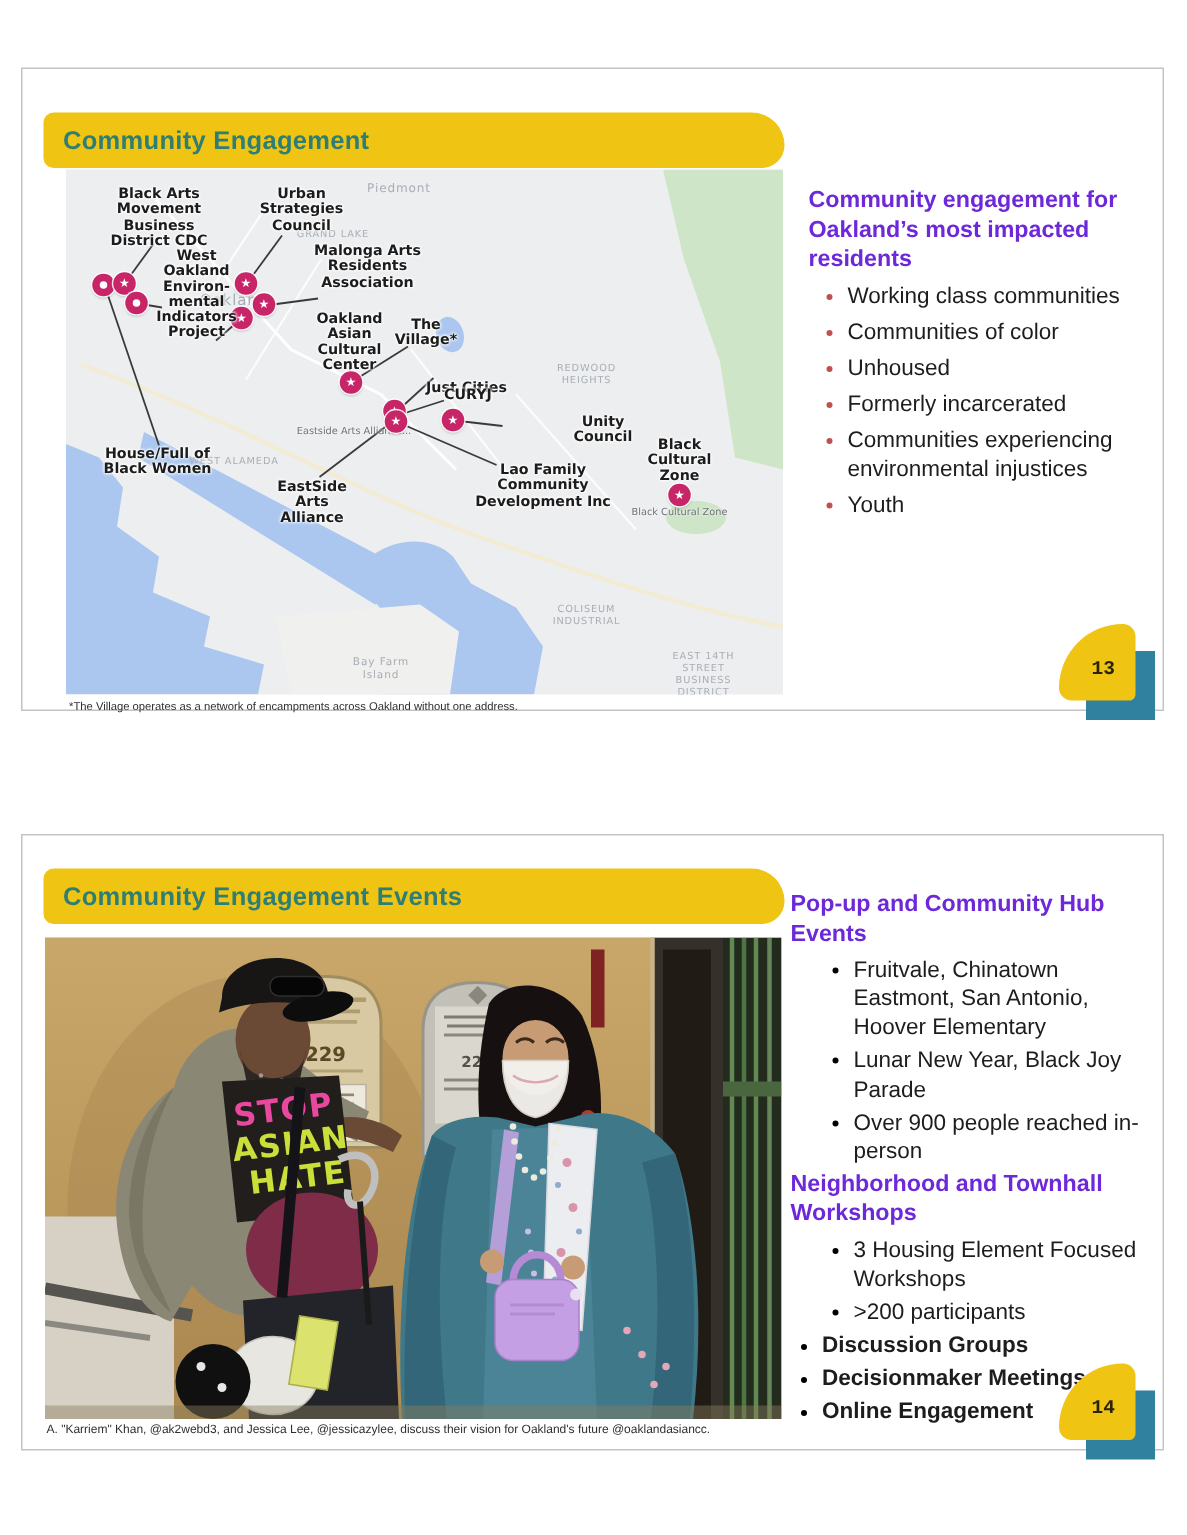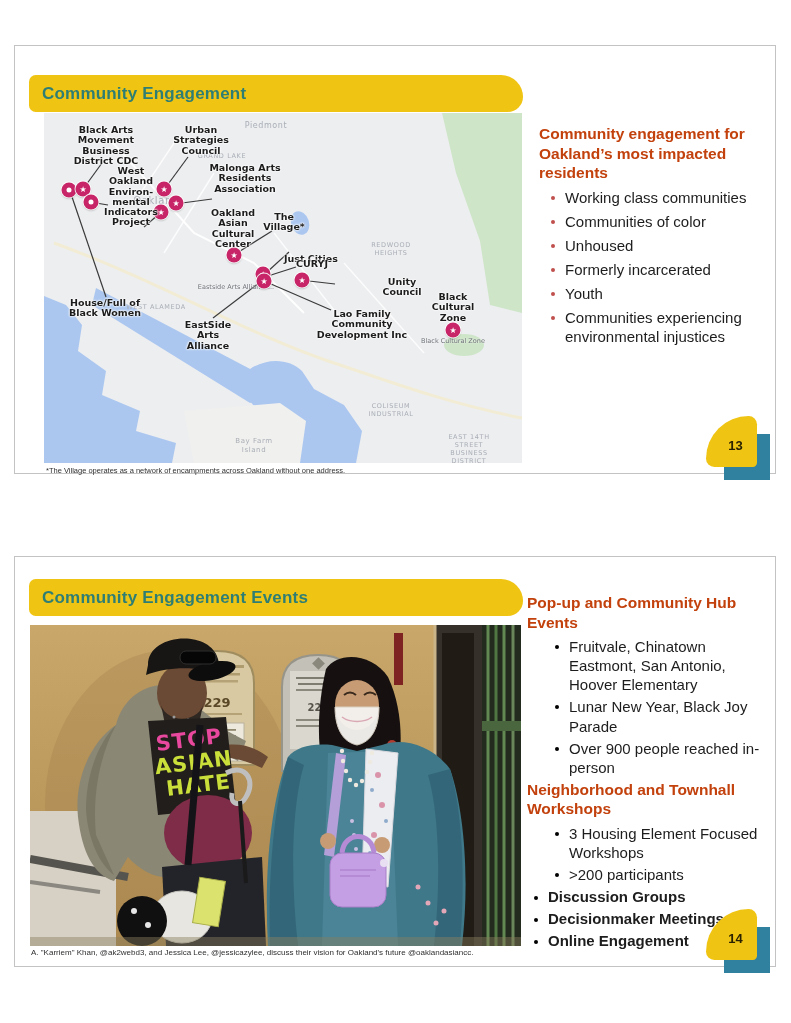--- a/index.html
+++ b/index.html
@@ -20,30 +20,30 @@
   .area-label{position:absolute;transform:translateX(-50%);text-align:center;color:#A9AEB6;letter-spacing:.6px;
     font-family:"DejaVu Sans",sans-serif;white-space:pre-line;line-height:1.25;}
   .poi-label{position:absolute;transform:translateX(-50%);color:#6E7278;font-size:6.5px;
     font-family:"DejaVu Sans",sans-serif;text-shadow:0 0 2px #fff;white-space:nowrap;}
   .marker{position:absolute;width:15px;height:15px;border-radius:50%;background:var(--marker,#C72568);
     transform:translate(-50%,-50%);display:flex;align-items:center;justify-content:center;color:#fff;font-size:8px;
     box-shadow:0 0 0 1px rgba(255,255,255,.85),0 1px 2px rgba(0,0,0,.35);}
   .marker.donut::after{content:"";width:5px;height:5px;border-radius:50%;background:#fff;}
   .footnote{position:absolute;left:31px;top:420px;font-size:7.5px;color:#2f2f2f;}
   
-  .badge{position:absolute;width:64px;height:64px;right:5px;bottom:-7px;}
+  .badge{position:absolute;width:64px;height:64px;right:5px;bottom:-7px;font-family:Liberation Mono, monospace;}
   .badge .sq{position:absolute;right:0;bottom:0;width:46px;height:46px;background:var(--badge-teal,#30809F);}
   .badge .fan{position:absolute;left:0;top:0;width:51px;height:51px;background:var(--banner,#F0C413);
     border-radius:51px 10px 5px 10px;display:flex;align-items:center;justify-content:center;}
   .badge .num{font-size:13px;font-weight:bold;color:#2b2300;padding:8px 0 0 8px;}
   
   .rcol{position:absolute;color:#1a1a1a;}
   #rcol1{left:524px;top:78px;width:236px;}
   #rcol2{left:512px;top:36px;width:250px;}
-  .rcol .h{font-size:15.5px;font-weight:bold;line-height:1.27;margin:0 0 5px 0;color:#c2410c;}
+  .rcol .h{font-size:15.5px;font-weight:bold;line-height:1.27;margin:0 0 5px 0;color:#6d28d9;}
   .row{display:flex;margin-bottom:5px;}
   .row .dot{flex:none;width:4px;height:4px;border-radius:50%;margin:8px 10px 0 12px;background:#000;}
   #rcol1 .row .dot{background:var(--bullet1,#C0504D);}
   .row .txt{font-size:15px;line-height:1.27;color:#1d1d1d;}
   #rcol2 .row{margin-bottom:3px;}
   #rcol2 .row.l1 .dot{margin-left:28px;}
   #rcol2 .row.l0 .dot{margin-left:7px;margin-top:9px;}
   #rcol2 .row.l0 .txt{font-weight:bold;text-align:center;}
   
   .photo{position:absolute;left:15px;top:68px;width:491px;height:321px;overflow:hidden;background:#C7A568;}
@@ -168,25 +168,25 @@
         <div class="row">
           <span class="dot"></span>
           <span class="txt">Unhoused</span>
         </div>
         <div class="row">
           <span class="dot"></span>
           <span class="txt">Formerly incarcerated</span>
         </div>
         <div class="row">
           <span class="dot"></span>
+          <span class="txt">Communities experiencing environmental injustices</span>
+        </div>
+        <div class="row">
+          <span class="dot"></span>
           <span class="txt">Youth</span>
-        </div>
-        <div class="row">
-          <span class="dot"></span>
-          <span class="txt">Communities experiencing environmental injustices</span>
         </div>
       </div>
   </div>
 
   <div class="badge">
     <div class="sq"></div>
     <div class="fan">
       <span class="num">13</span>
     </div>
   </div>

